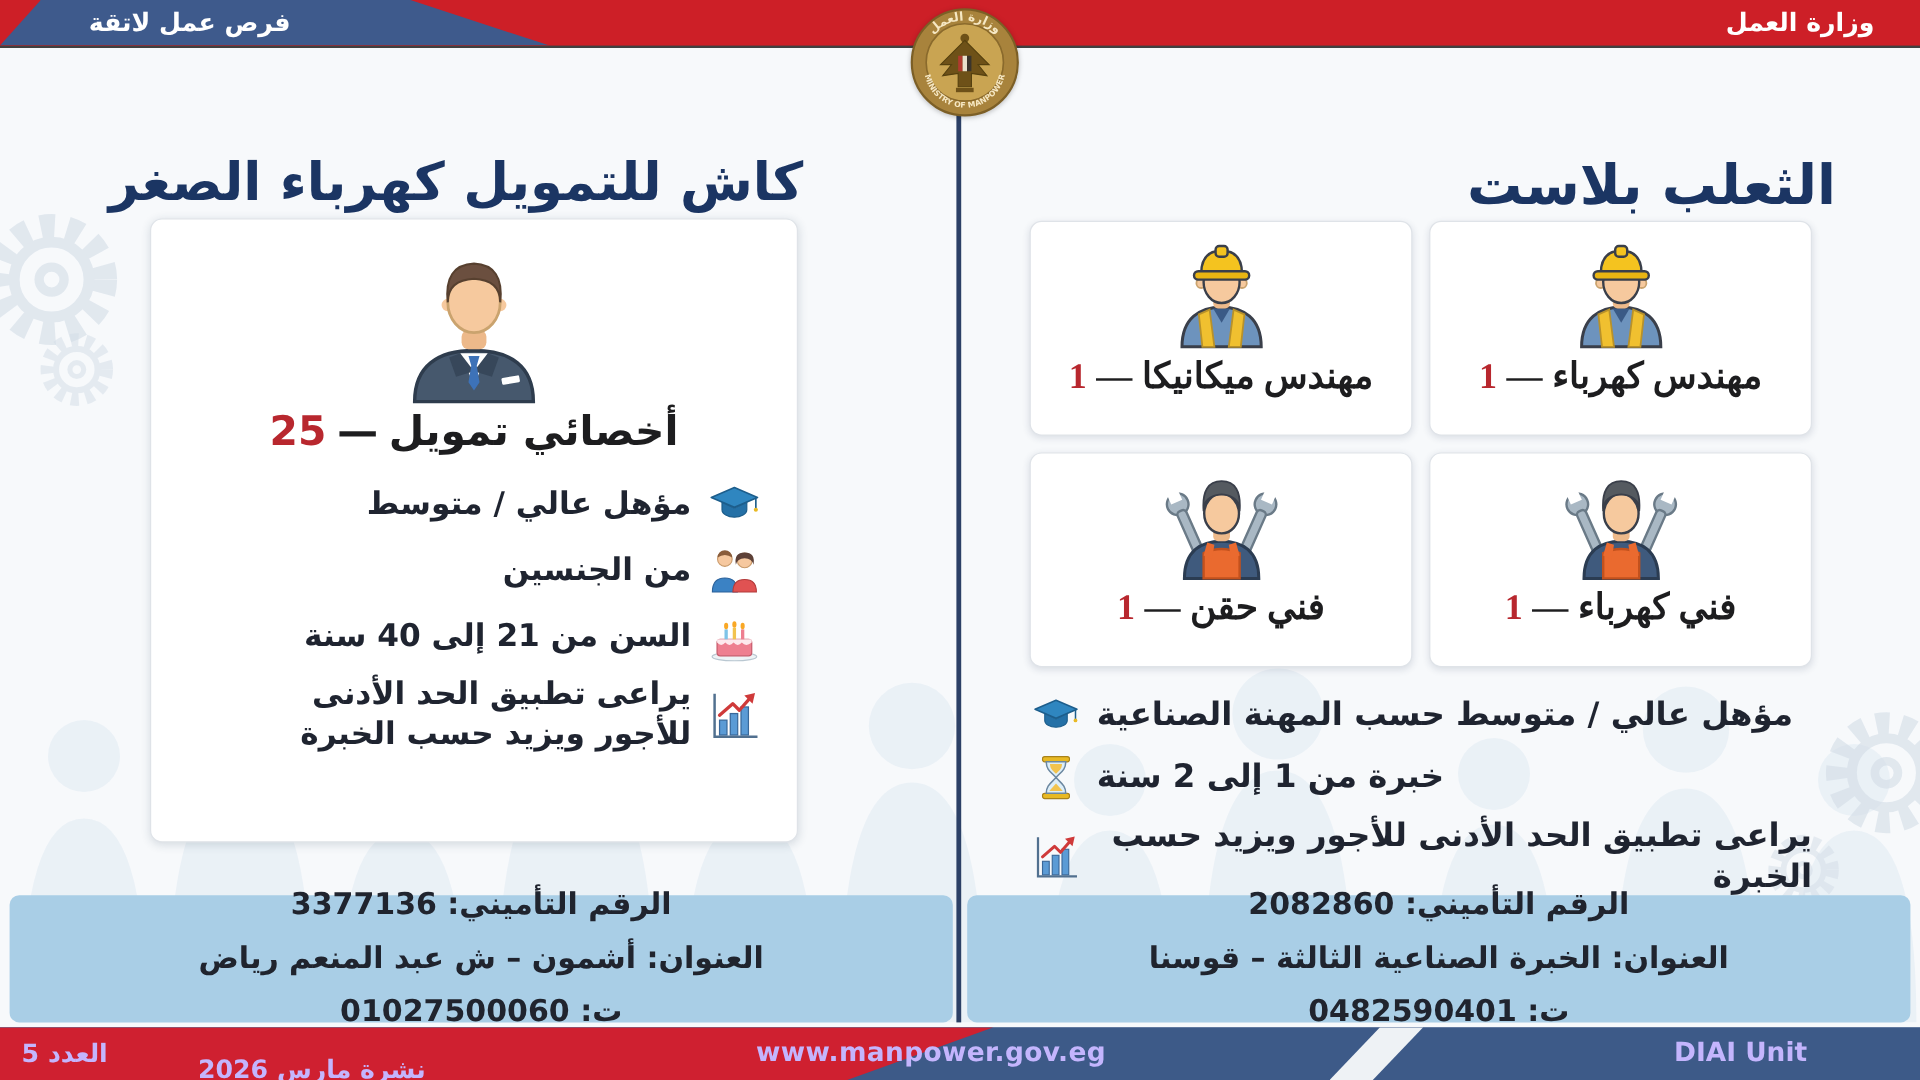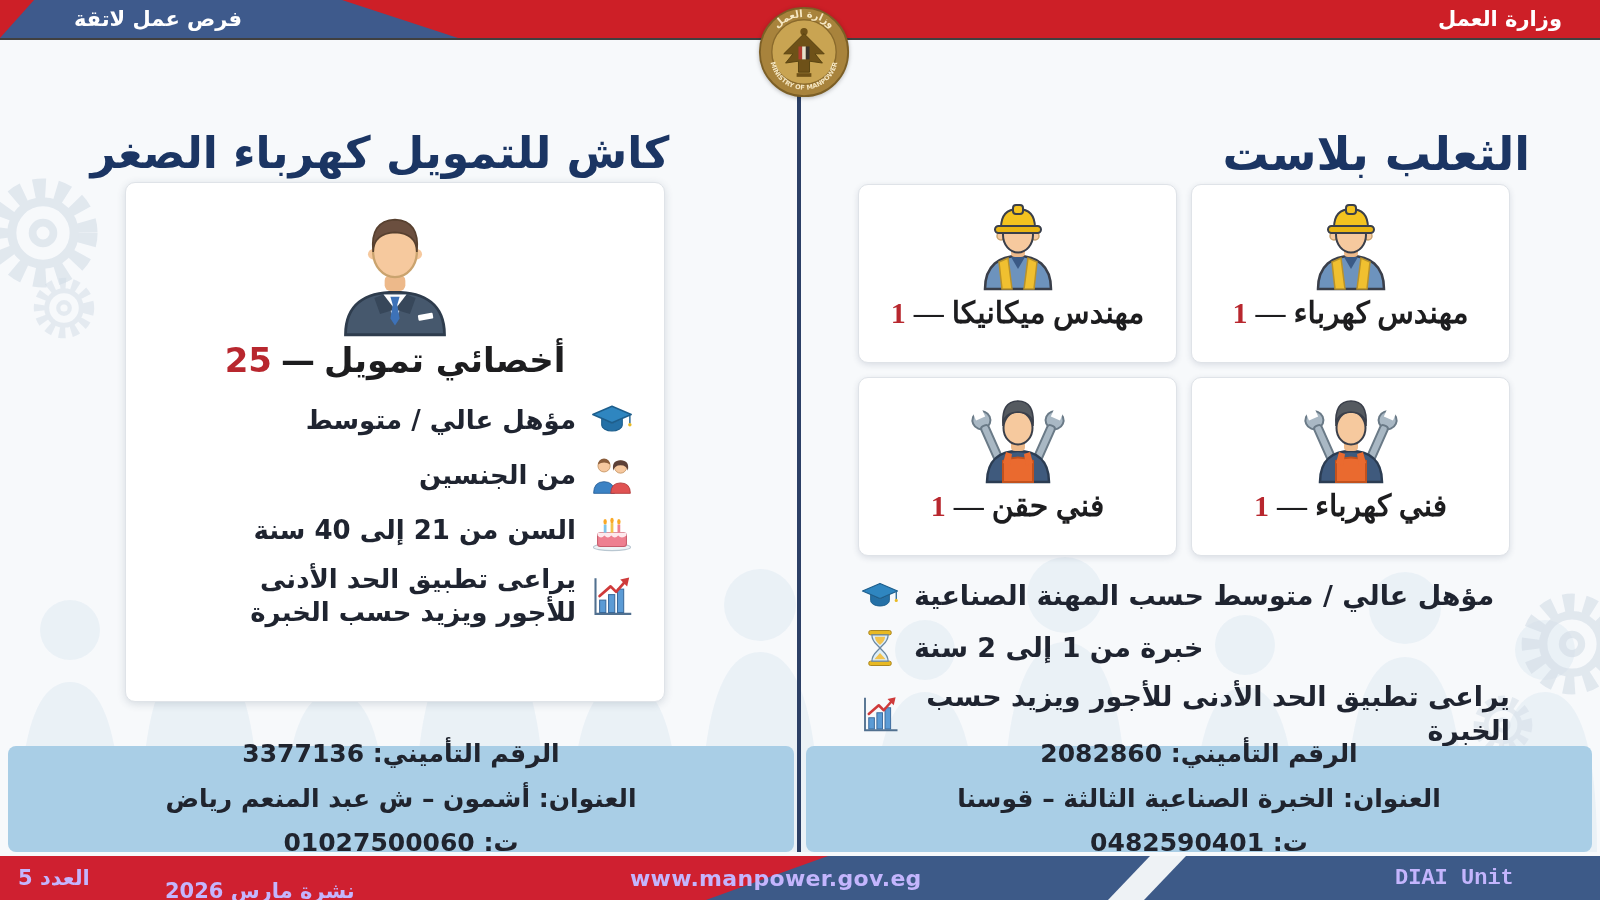--- a/index.html
+++ b/index.html
@@ -72,21 +72,21 @@
   
   .footer{position:absolute;left:0;top:856px;width:1600px;height:44px;background:#3d5a88;z-index:5;}
   .footer-red{position:absolute;left:0;top:0;width:860px;height:44px;background:#cf2030;
     clip-path:polygon(0 0,828px 0,706px 100%,0 100%);}
   .footer-stripe{position:absolute;left:1108px;top:0;width:78px;height:44px;background:#eef2f5;
     clip-path:polygon(42px 0,78px 0,36px 100%,0 100%);}
   .footer-label{position:absolute;top:50%;transform:translateY(-50%);color:#c4b5fd;font-weight:700;text-align:left;}
   .f-issue{left:18px;width:120px;font-size:21px;}
   .f-bulletin{left:165px;width:230px;font-size:21px;direction:rtl;margin-top:13px;}
   .f-site{left:630px;width:320px;font-size:22px;letter-spacing:.3px;}
-  .f-unit{left:1395px;width:185px;font-size:22px;font-family:Liberation Mono, monospace;}
+  .f-unit{left:1395px;width:185px;font-size:22px;}
 </style>
 </head>
 <body>
 
 <svg width="0" height="0" style="position:absolute" aria-hidden="true">
   <defs>
     <symbol id="i-grad" viewBox="0 0 64 64">
       <polygon points="32,12 60,24 32,36 4,24" fill="#2f86c0" stroke="#1d5e8c" stroke-width="2" stroke-linejoin="round"></polygon>
       <path d="M17,30 v9 c0,5 7,9 15,9 s15,-4 15,-9 v-9 l-15,7 z" fill="#2470a6" stroke="#1d5e8c" stroke-width="1.5"></path>
       <path d="M58,25 v12" stroke="#1d5e8c" stroke-width="2"></path>

